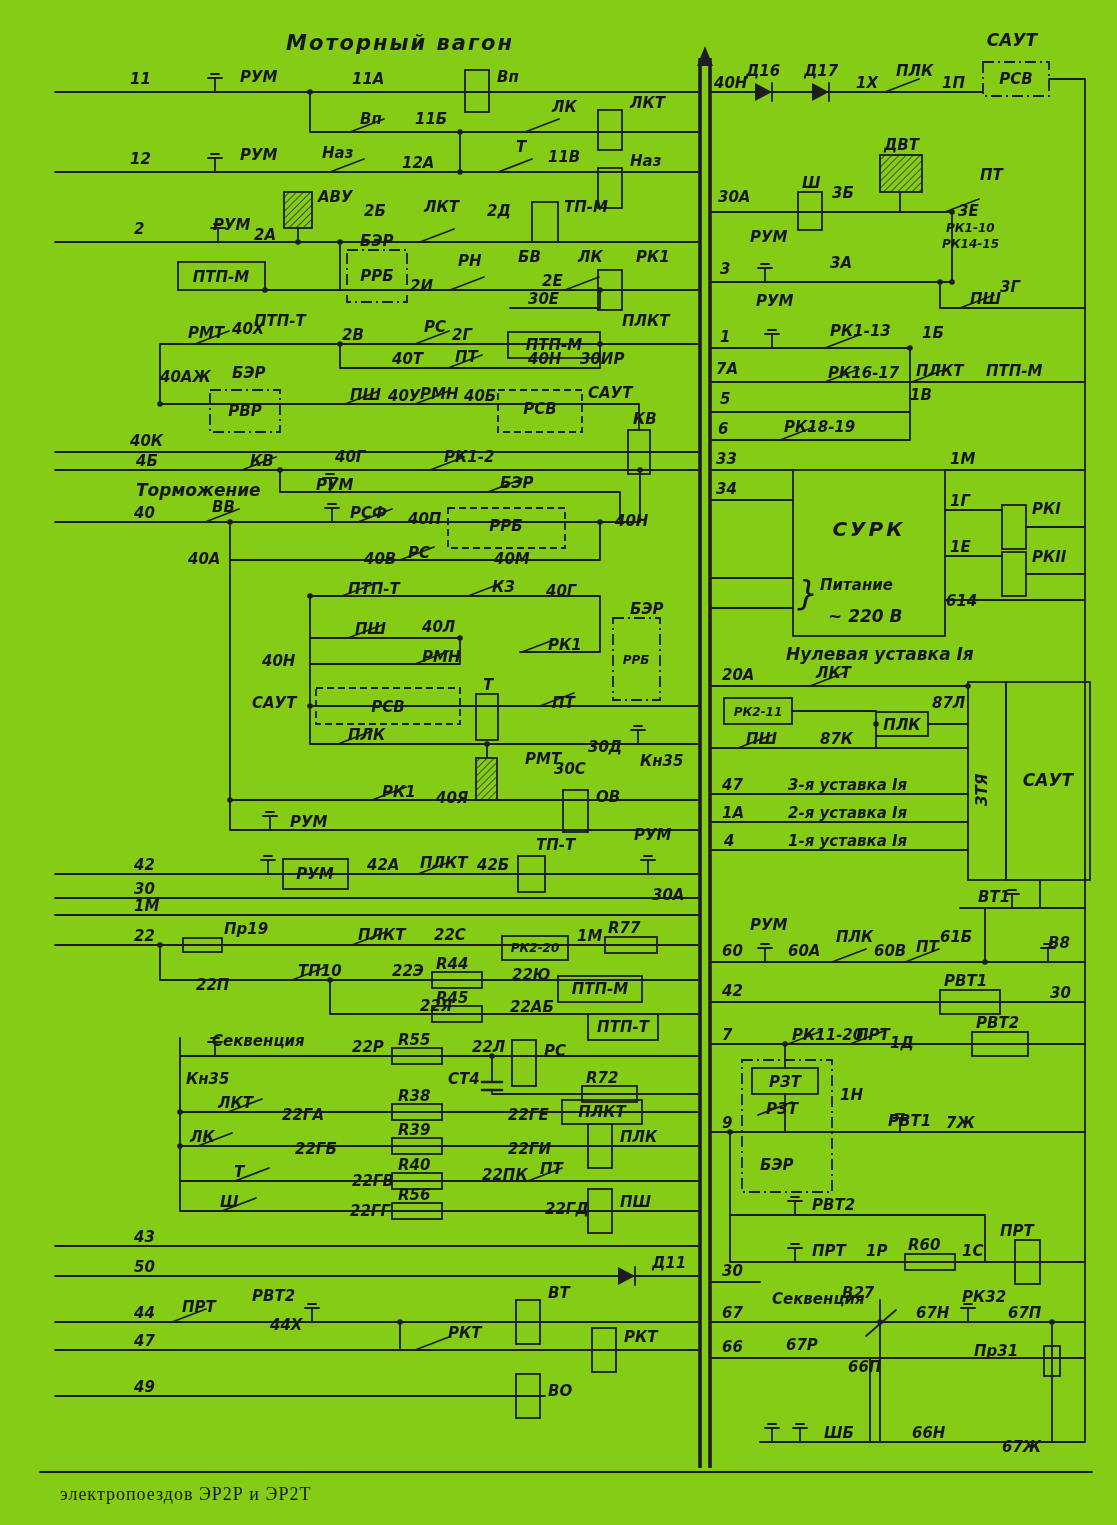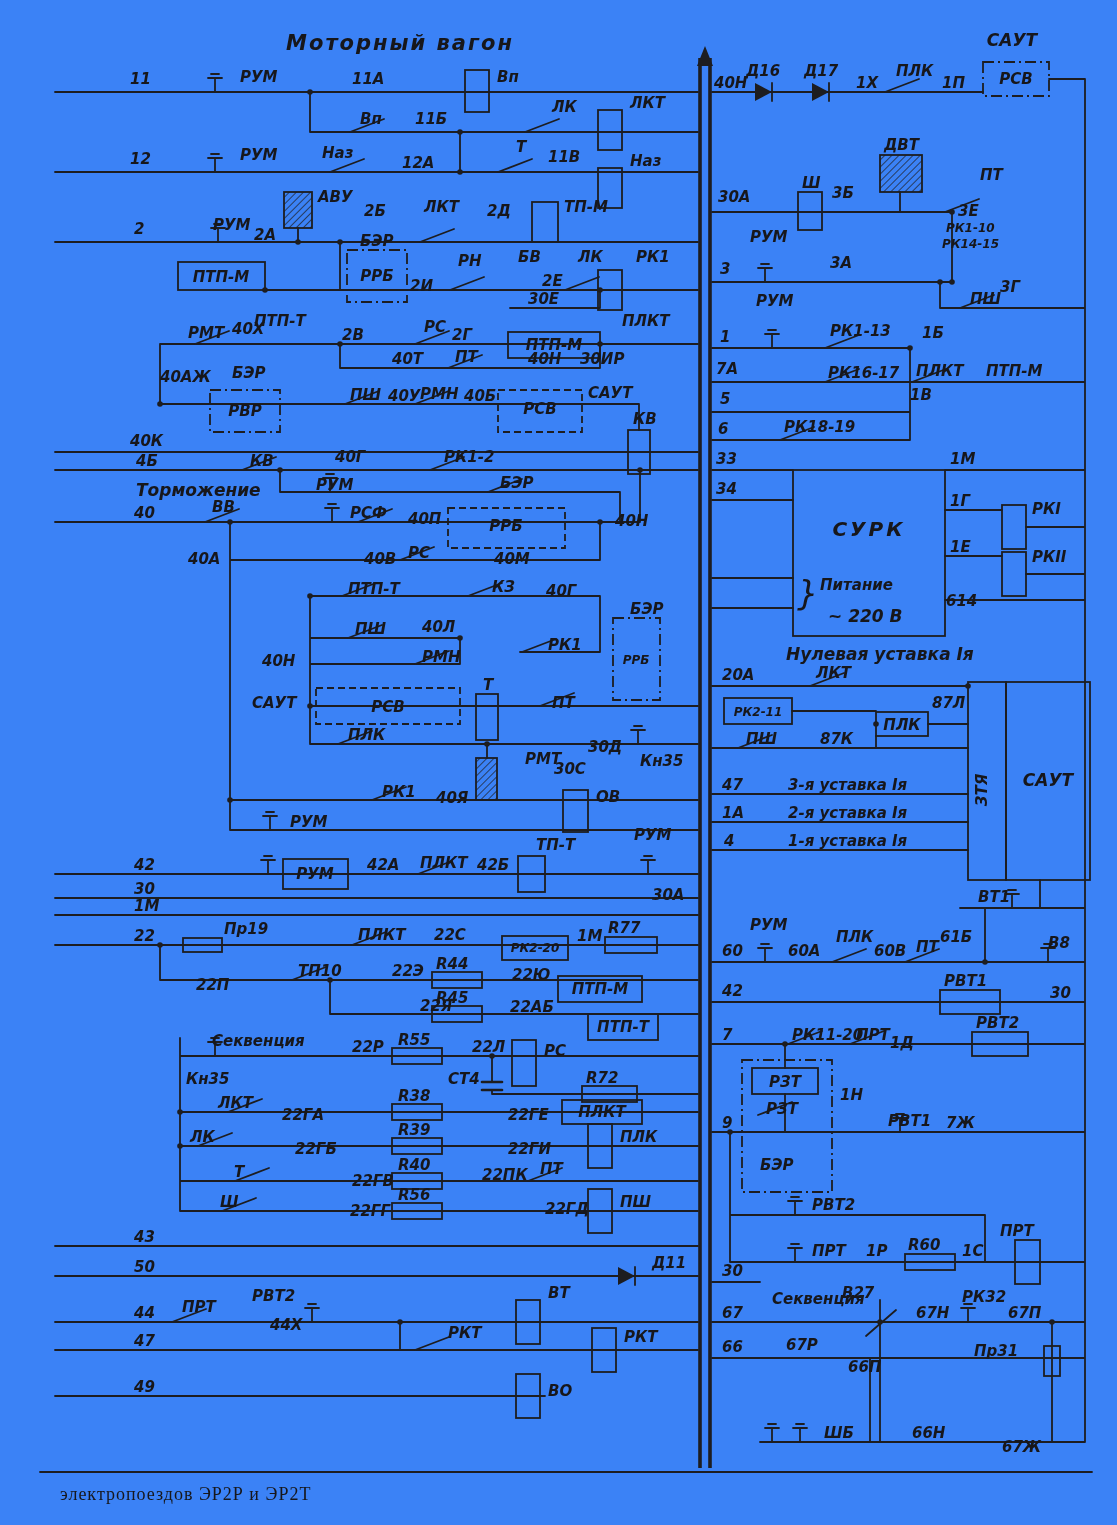--- a/index.html
+++ b/index.html
@@ -1,16 +1,16 @@
 <!DOCTYPE html>
 <html><head>
 <meta charset="utf-8">
 <style>
   html,body{margin:0;padding:0;background:#d8d6d0;}
-  .page{width:1117px;height:1525px;background:#3b82f6;position:relative;margin:0 auto;overflow:hidden;}
+  .page{width:1117px;height:1525px;background:#84cc16;position:relative;margin:0 auto;overflow:hidden;}
   svg{display:block;}
   svg text{font-family:"DejaVu Sans",sans-serif;font-style:italic;font-weight:bold;font-size:15px;fill:#17171b;}
   svg text.big{font-size:21px;letter-spacing:2px;}
   svg text.md{font-size:17px;}
   svg text.sm{font-size:12px;}
   svg text.xl{font-size:20px;letter-spacing:3px;}
   svg text.brace{font-size:34px;font-weight:normal;}
   svg text.cap{font-family:"Liberation Serif",serif;font-style:normal;font-weight:normal;font-size:18px;letter-spacing:1px;}
   .stroke{stroke:#1d1d20;stroke-width:1.8;fill:none;stroke-linecap:round;}
   .bus{stroke:#1d1d20;stroke-width:3.6;fill:none;}

